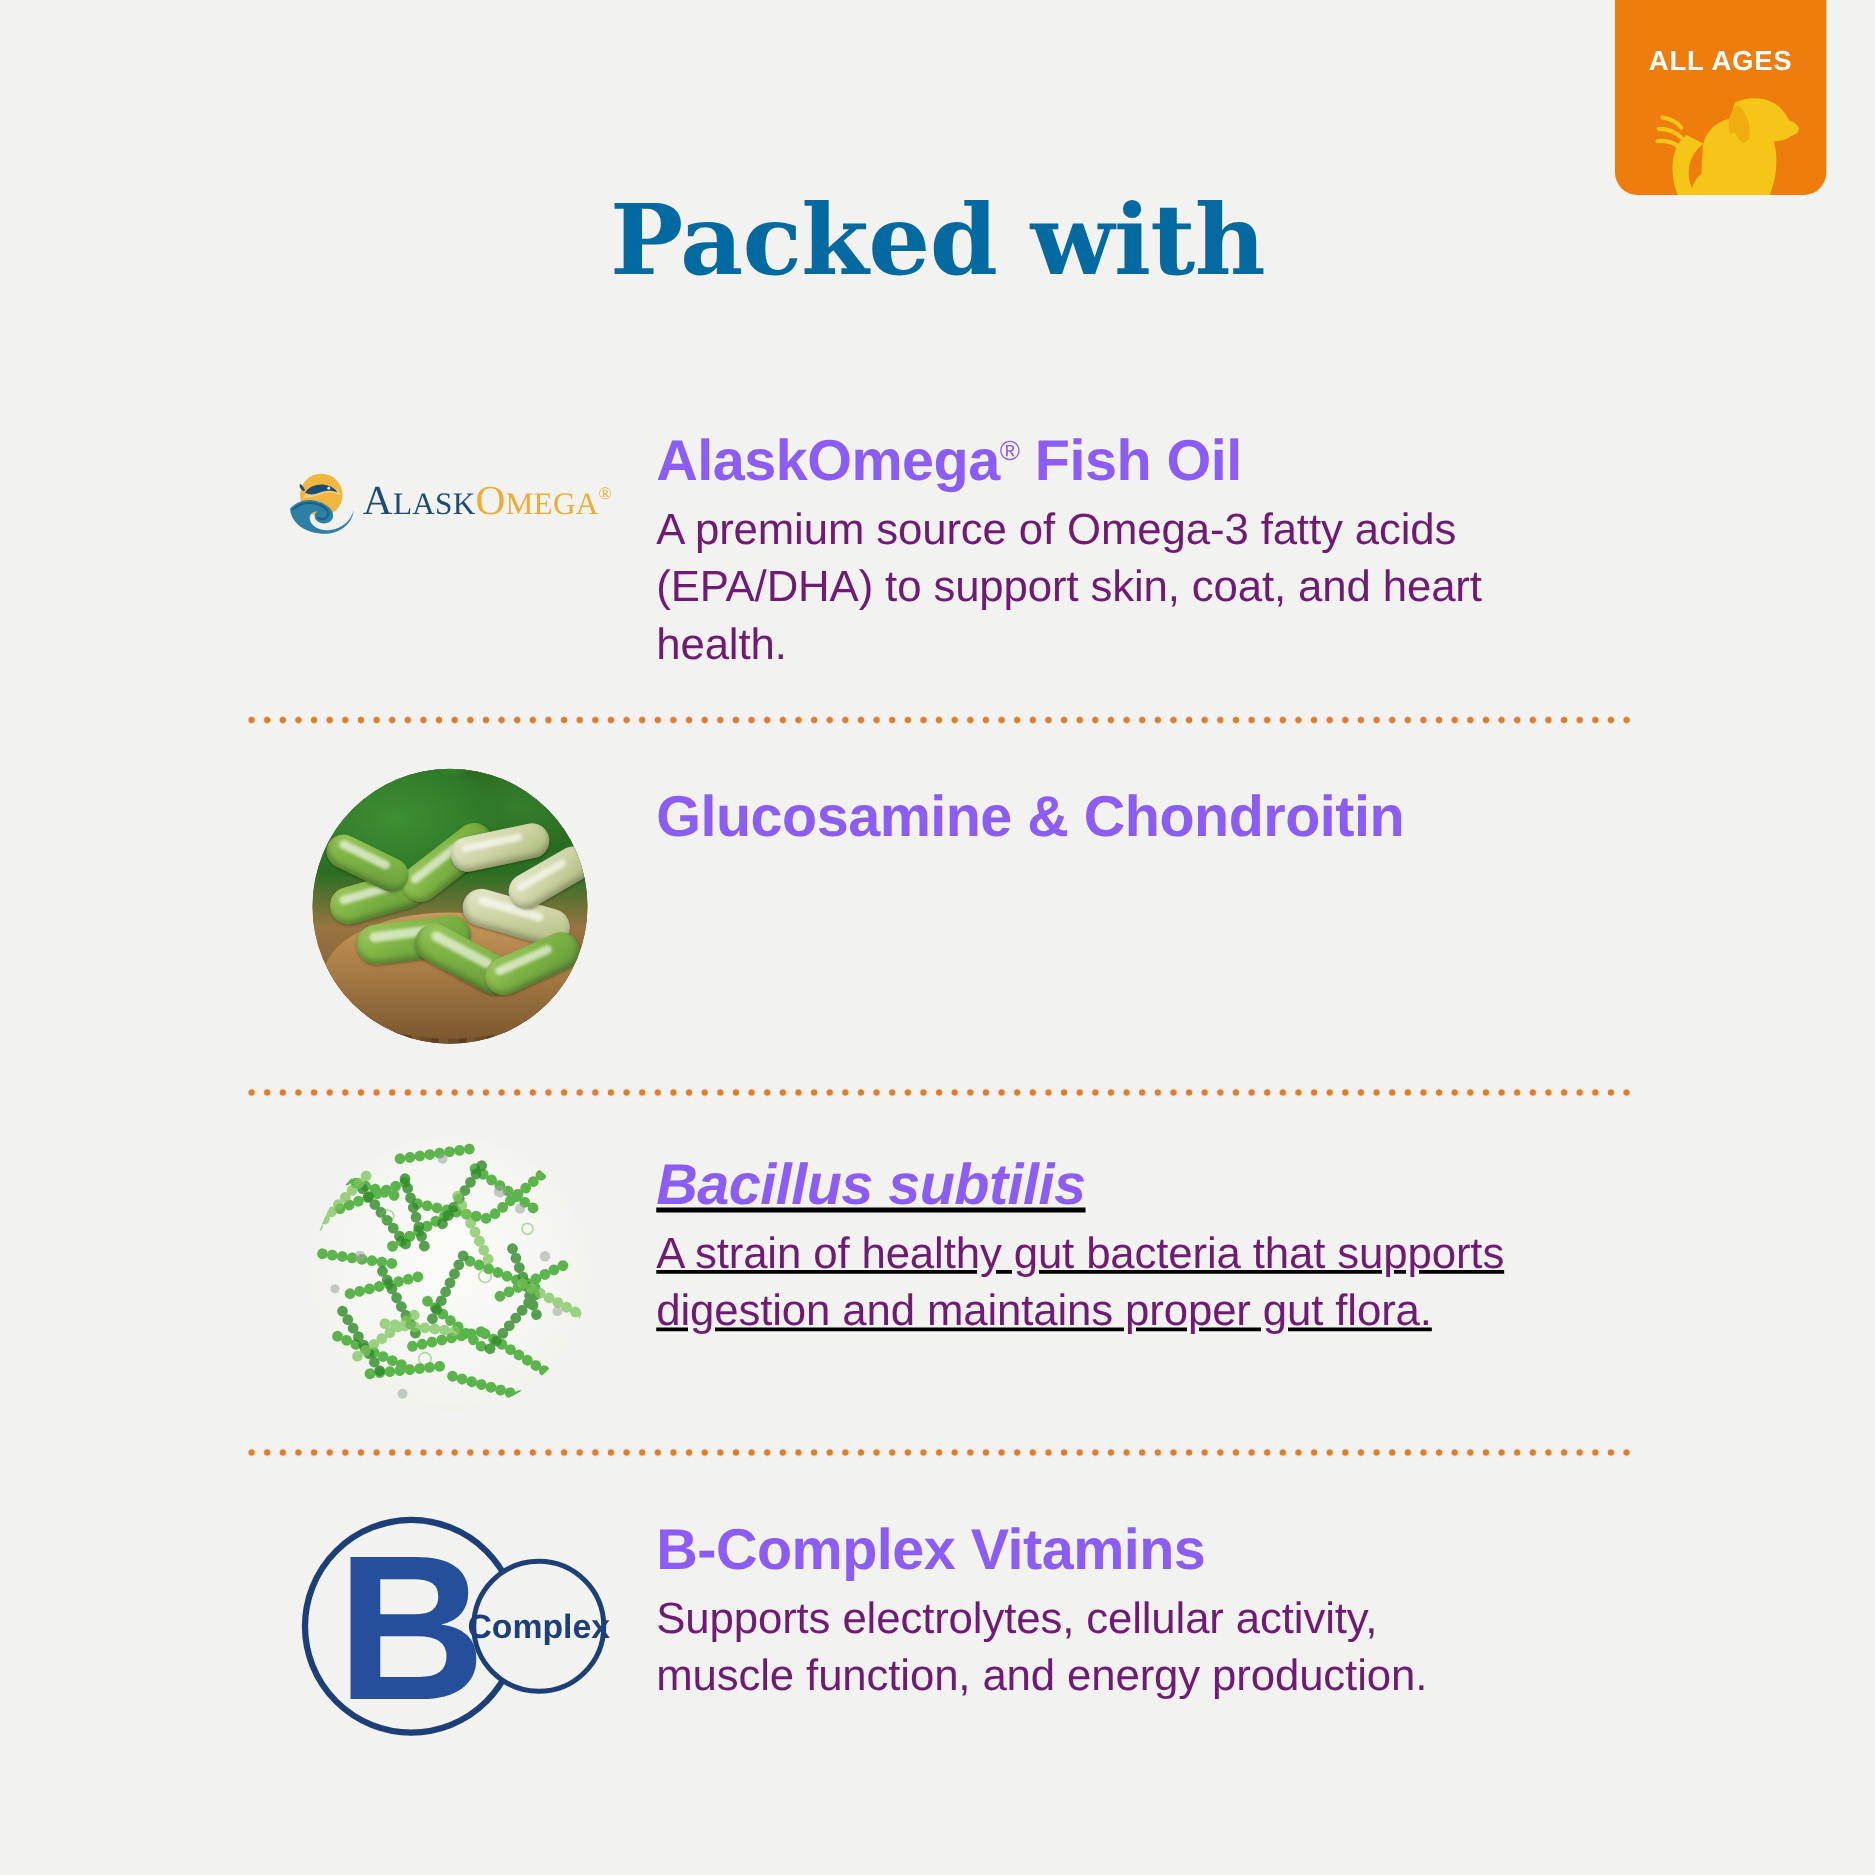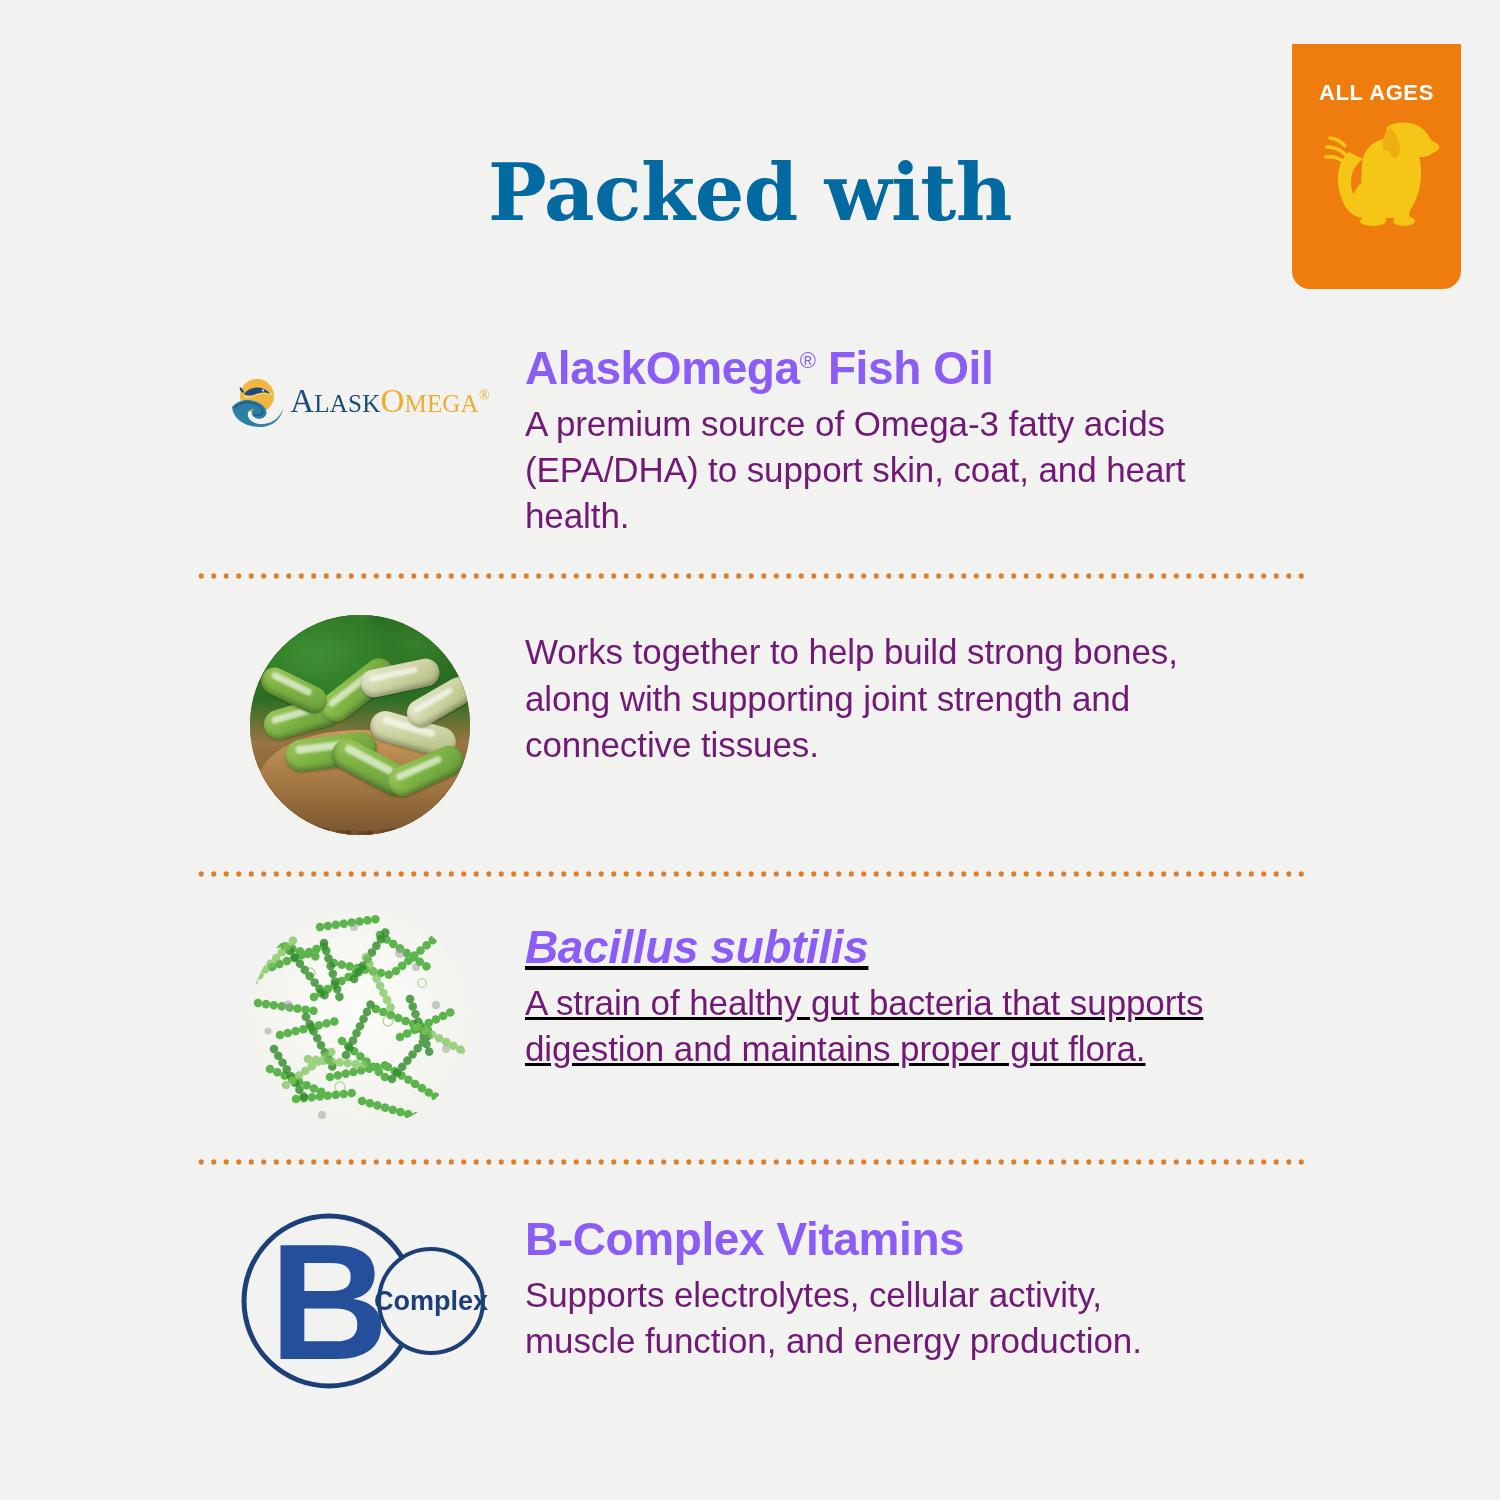--- a/index.html
+++ b/index.html
@@ -14,25 +14,24 @@
     overflow: hidden;
     position: relative;
   }
 
   
   .badge {
     position: absolute;
     top: 0;
     left: 1292px;
     width: 169px;
-    height: 245px;
+    height: 156px;
     background: #ee7d0e;
     border-radius: 0 0 18px 18px;
     overflow: hidden;
-    margin-top: 44px;
   }
   .badge-label {
     position: absolute;
     top: 36px;
     left: 0;
     width: 100%;
     text-align: center;
     color: #ffffff;
     font-size: 22px;
     font-weight: bold;
@@ -297,21 +296,21 @@
         <div class="pill pale" style="left:50%;top:22%;width:80px;height:28px;transform:rotate(-12deg);"></div>
         <div class="pill" style="left:16%;top:55%;width:92px;height:32px;transform:rotate(-7deg);"></div>
         <div class="pill pale" style="left:54%;top:47%;width:88px;height:30px;transform:rotate(16deg);"></div>
         <div class="pill" style="left:36%;top:62%;width:86px;height:31px;transform:rotate(28deg);"></div>
         <div class="pill" style="left:62%;top:64%;width:80px;height:30px;transform:rotate(-24deg);"></div>
         <div class="pill" style="left:4%;top:28%;width:70px;height:27px;transform:rotate(26deg);"></div>
         <div class="pill pale" style="left:70%;top:33%;width:72px;height:28px;transform:rotate(-30deg);"></div>
       </div>
     </div>
     <div class="row-text">
-      <p class="row-body">Works together to help build strong bones, along with supporting joint strength and connective tissues.</p>
+      <h2 class="row-title">Glucosamine &amp; Chondroitin</h2>
     </div>
   </div>
 
   <div class="divider"></div>
 
   <div class="row row-3">
     <div class="row-media">
       <div class="circle-photo bacteria">
         <svg class="bact-svg" viewBox="0 0 220 220" xmlns="http://www.w3.org/2000/svg">
           <defs>

